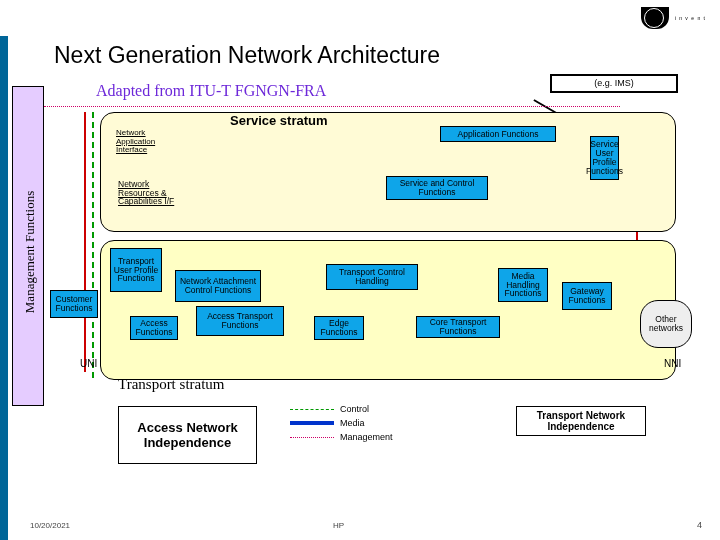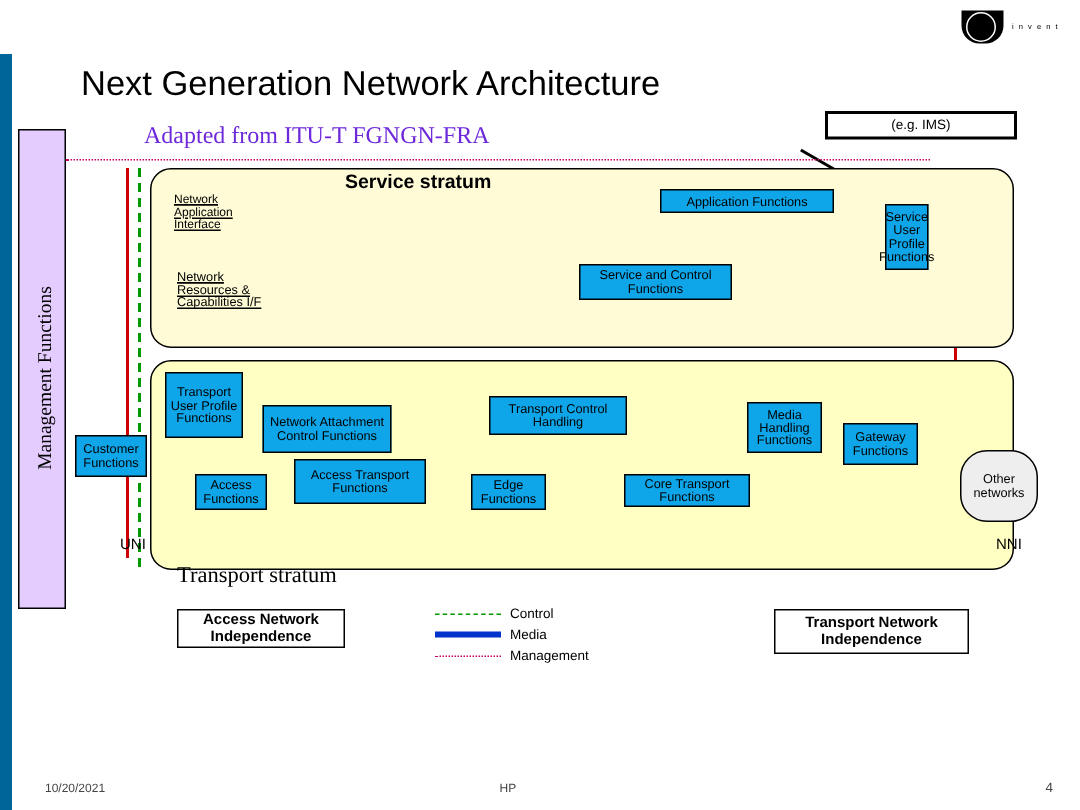--- a/index.html
+++ b/index.html
@@ -33,21 +33,21 @@
   .gwf { top: 282px; left: 562px; width: 50px; height: 28px; }
   .onw { top: 274px; left: 640px; width: 52px; height: 48px; border-radius: 18px; background: #eee; margin-top: 26px; }
   .cf { top: 290px; left: 50px; width: 48px; height: 28px; }
   .acf { top: 316px; left: 130px; width: 48px; height: 24px; }
   .atf { top: 306px; left: 196px; width: 88px; height: 30px; }
   .edf { top: 316px; left: 314px; width: 50px; height: 24px; }
   .ctf { top: 316px; left: 416px; width: 84px; height: 22px; }
   .uni { position: absolute; top: 358px; left: 80px; font-size: 10px; }
   .nni { position: absolute; top: 358px; left: 664px; font-size: 10px; }
   .trans-title { position: absolute; top: 376px; left: 118px; font-size: 15px; font-family: "Times New Roman", serif; font-weight: normal; }
-  .ani { position: absolute; top: 406px; left: 118px; width: 112px; font-size: 10px; font-weight: bold; border: 1px solid #000; padding: 1px 4px; text-align: center; background: #fff; }
+  .ani { position: absolute; top: 406px; left: 118px; width: 139px; font-size: 13px; font-weight: bold; border: 1px solid #000; padding: 13px 4px; text-align: center; background: #fff; }
   .tni { position: absolute; top: 406px; left: 516px; width: 130px; font-size: 10px; font-weight: bold; border: 1px solid #000; padding: 3px 4px; text-align: center; background: #fff; }
   .legend { position: absolute; top: 402px; left: 290px; font-size: 9px; }
   .legend div { display: flex; align-items: center; gap: 6px; height: 14px; }
   .lg-line { width: 44px; height: 0; }
   .lg-ctrl { border-top: 1.5px dashed #009900; }
   .lg-med { border-top: 4px solid #0033cc; }
   .lg-mgmt { border-top: 1.5px dotted #cc0066; }
   .footer-date { position: absolute; bottom: 10px; left: 30px; font-size: 8px; color: #444; }
   .footer-hp { position: absolute; bottom: 10px; left: 333px; font-size: 8px; color: #444; }
   .footer-pg { position: absolute; bottom: 10px; right: 18px; font-size: 9px; color: #444; }

